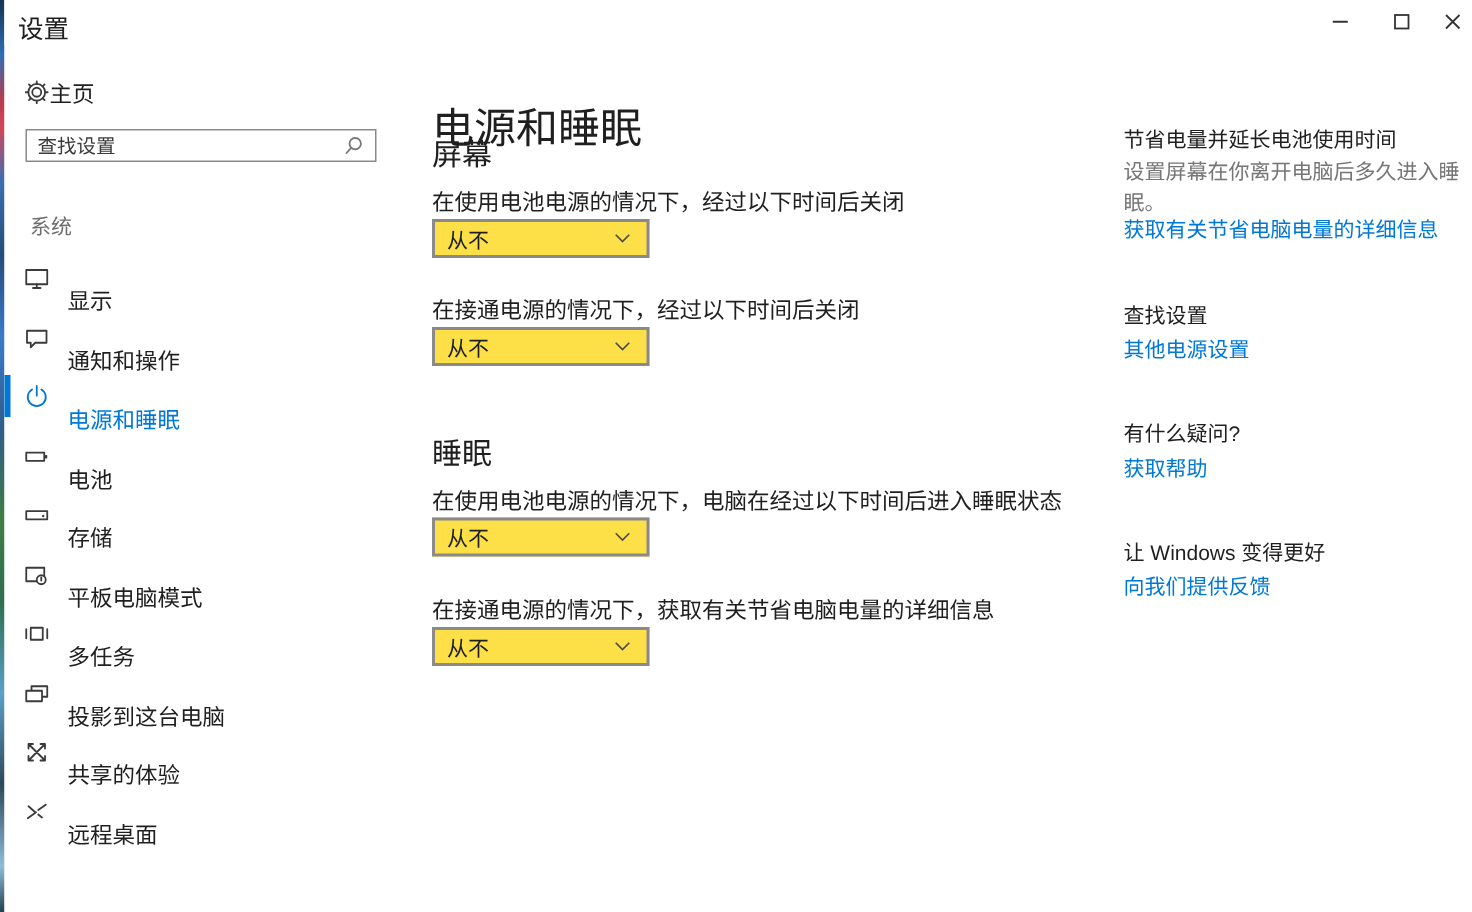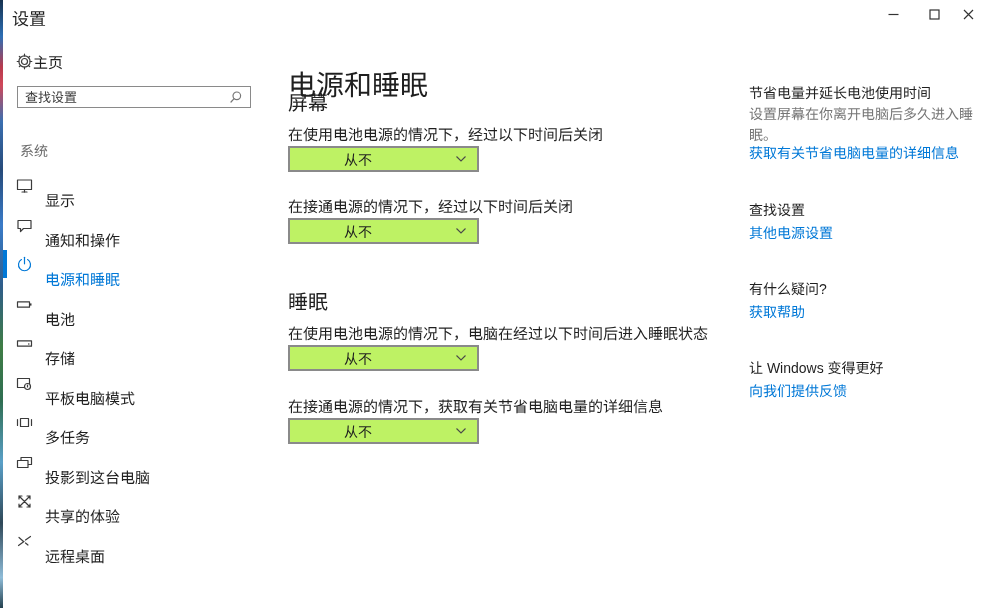--- a/index.html
+++ b/index.html
@@ -54,22 +54,22 @@
   }
   svg.line{fill:none;stroke:#3b3b3b;stroke-width:1.2;stroke-linecap:round;stroke-linejoin:round;}
   .nav-item.selected svg.line{stroke:#0078d7;}
 
   
   .main{position:absolute;left:285px;top:30px;width:455px;}
   .page-title{position:absolute;left:0;top:14px;font-size:28px;font-weight:400;color:#1f1f1f;white-space:nowrap;}
   .group-head{position:absolute;left:0;font-size:20px;font-weight:400;color:#1f1f1f;}
   .ctl-label{position:absolute;left:0;font-size:15px;color:#1f1f1f;white-space:nowrap;}
   .dropdown{
-    position:absolute;left:0;width:141px;height:22px;border:2px solid #8a8a8a;background:#bef264;
-    display:flex;align-items:center;cursor:default;padding-left:46px;
+    position:absolute;left:0;width:141px;height:22px;border:2px solid #8a8a8a;background:#fde047;
+    display:flex;align-items:center;cursor:default;
   }
   .dropdown .val{font-size:14px;color:#1f1f1f;margin-left:8px;flex:1;}
   .dropdown .chev{margin-right:10px;flex:0 0 auto;}
 
   
   .aside{position:absolute;left:746px;top:30px;width:226px;}
   .aside .h{position:absolute;left:0;font-size:14px;color:#1f1f1f;white-space:nowrap;}
   .aside .muted{position:absolute;left:0;font-size:14px;color:#767676;line-height:21px;width:226px;}
   .aside a{position:absolute;left:0;font-size:14px;color:#0078d7;text-decoration:none;white-space:nowrap;cursor:pointer;}
 </style>

